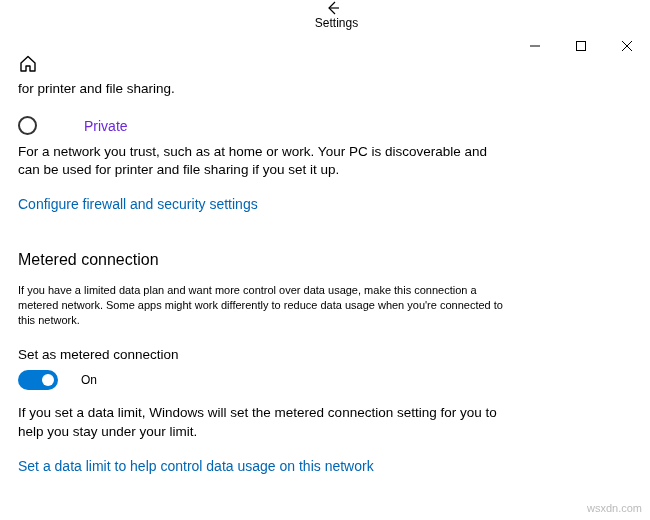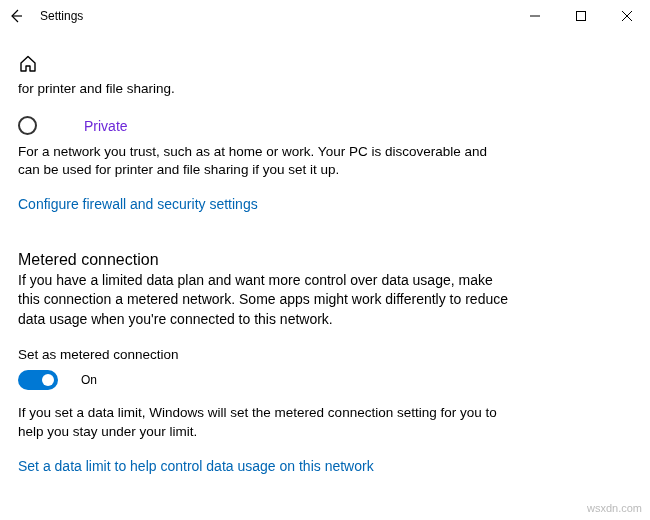--- a/index.html
+++ b/index.html
@@ -13,21 +13,22 @@
       height: 520px;
       background: #ffffff;
       color: #000000;
       overflow: hidden;
       position: relative;
     }
     .titlebar {
       height: 32px;
       display: flex;
       align-items: center;
-      padding-left: 0;
+      padding-left: 15px;
+      flex-direction: column;
     }
     .titlebar-back {
       width: 32px;
       height: 32px;
       display: flex;
       align-items: center;
       justify-content: center;
       cursor: pointer;
     }
     .titlebar-title {
@@ -95,23 +96,23 @@
       cursor: pointer;
       display: inline-block;
     }
     .section-heading {
       font-size: 16px;
       font-weight: 400;
       color: #000;
       margin-top: 38px;
     }
     .section-desc {
-      font-size: 14px;
-      color: #000;
-      margin-top: 2px;
+      font-size: 11px;
+      color: #000;
+      margin-top: 14px;
       line-height: 1.4;
       max-width: 490px;
     }
     .toggle-label {
       font-size: 13.5px;
       color: #000;
       margin-top: 18px;
     }
     .toggle-row {
       display: flex;

